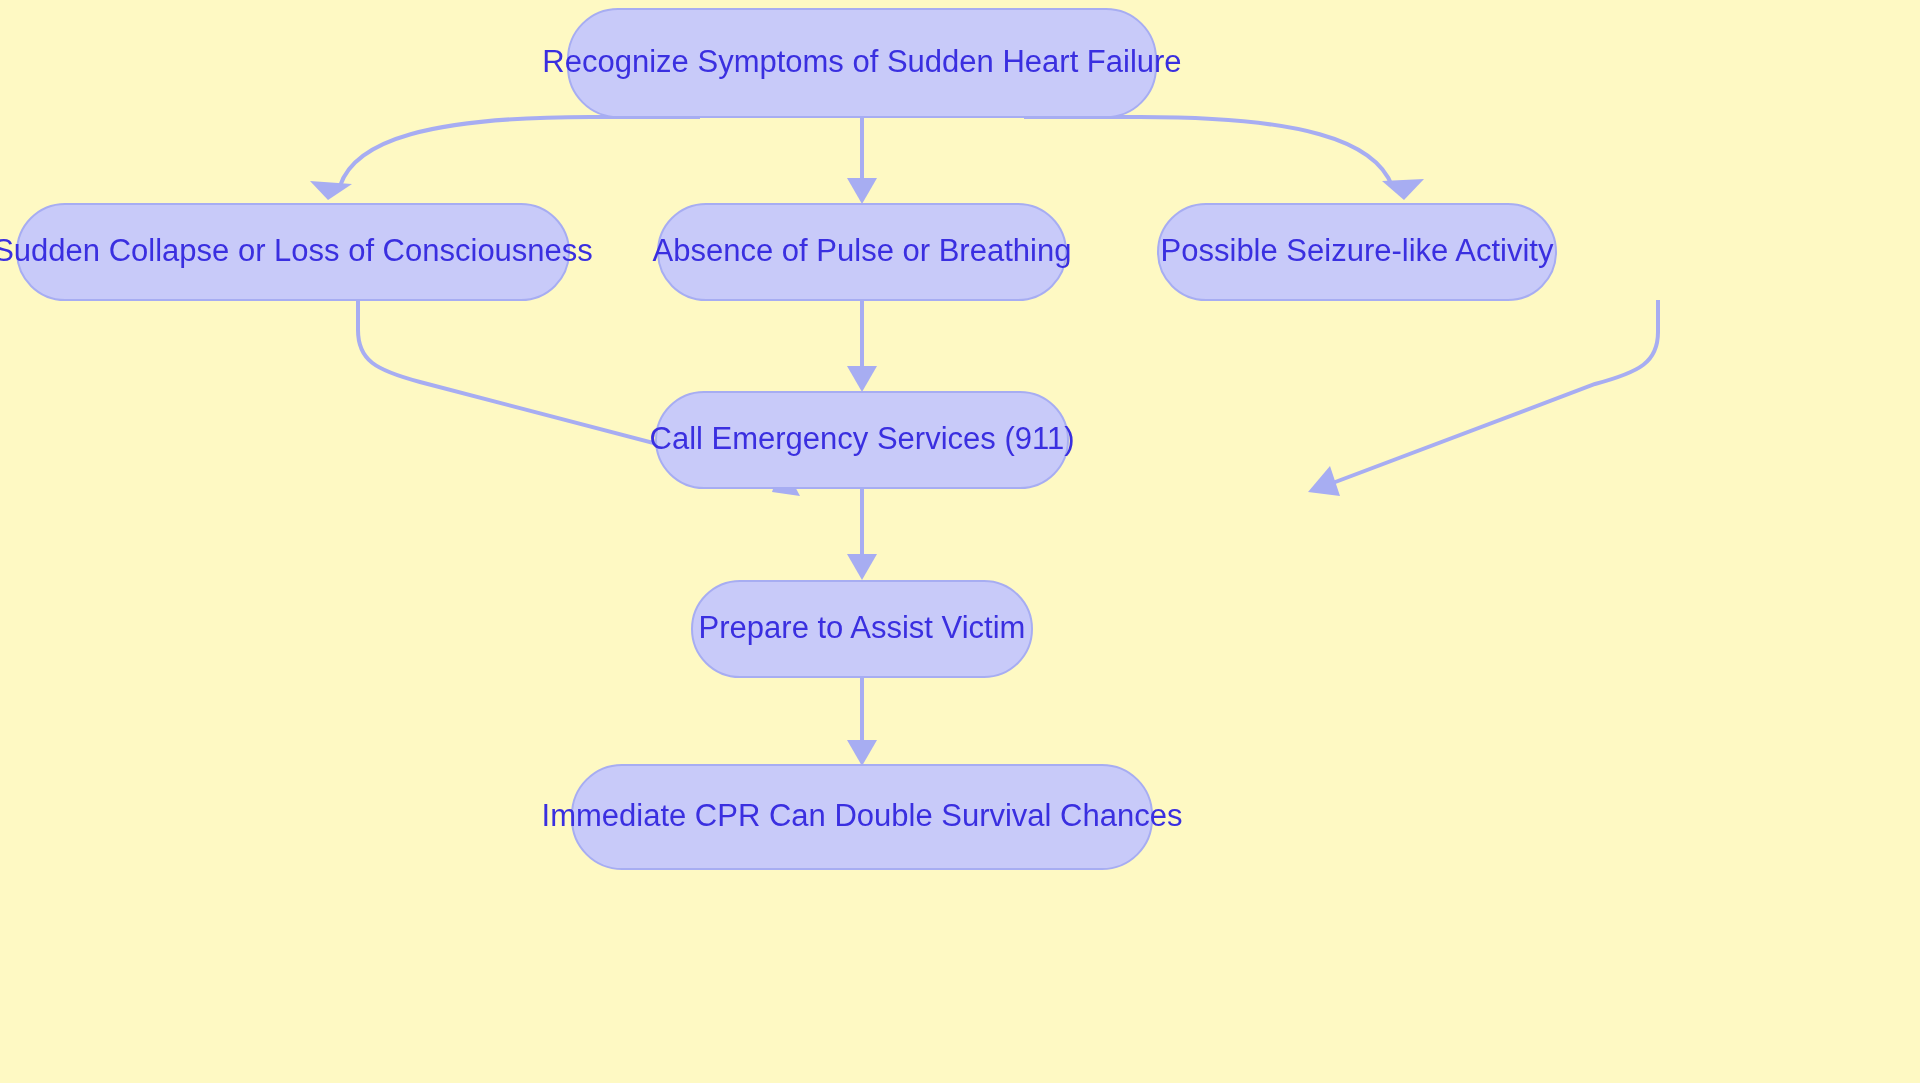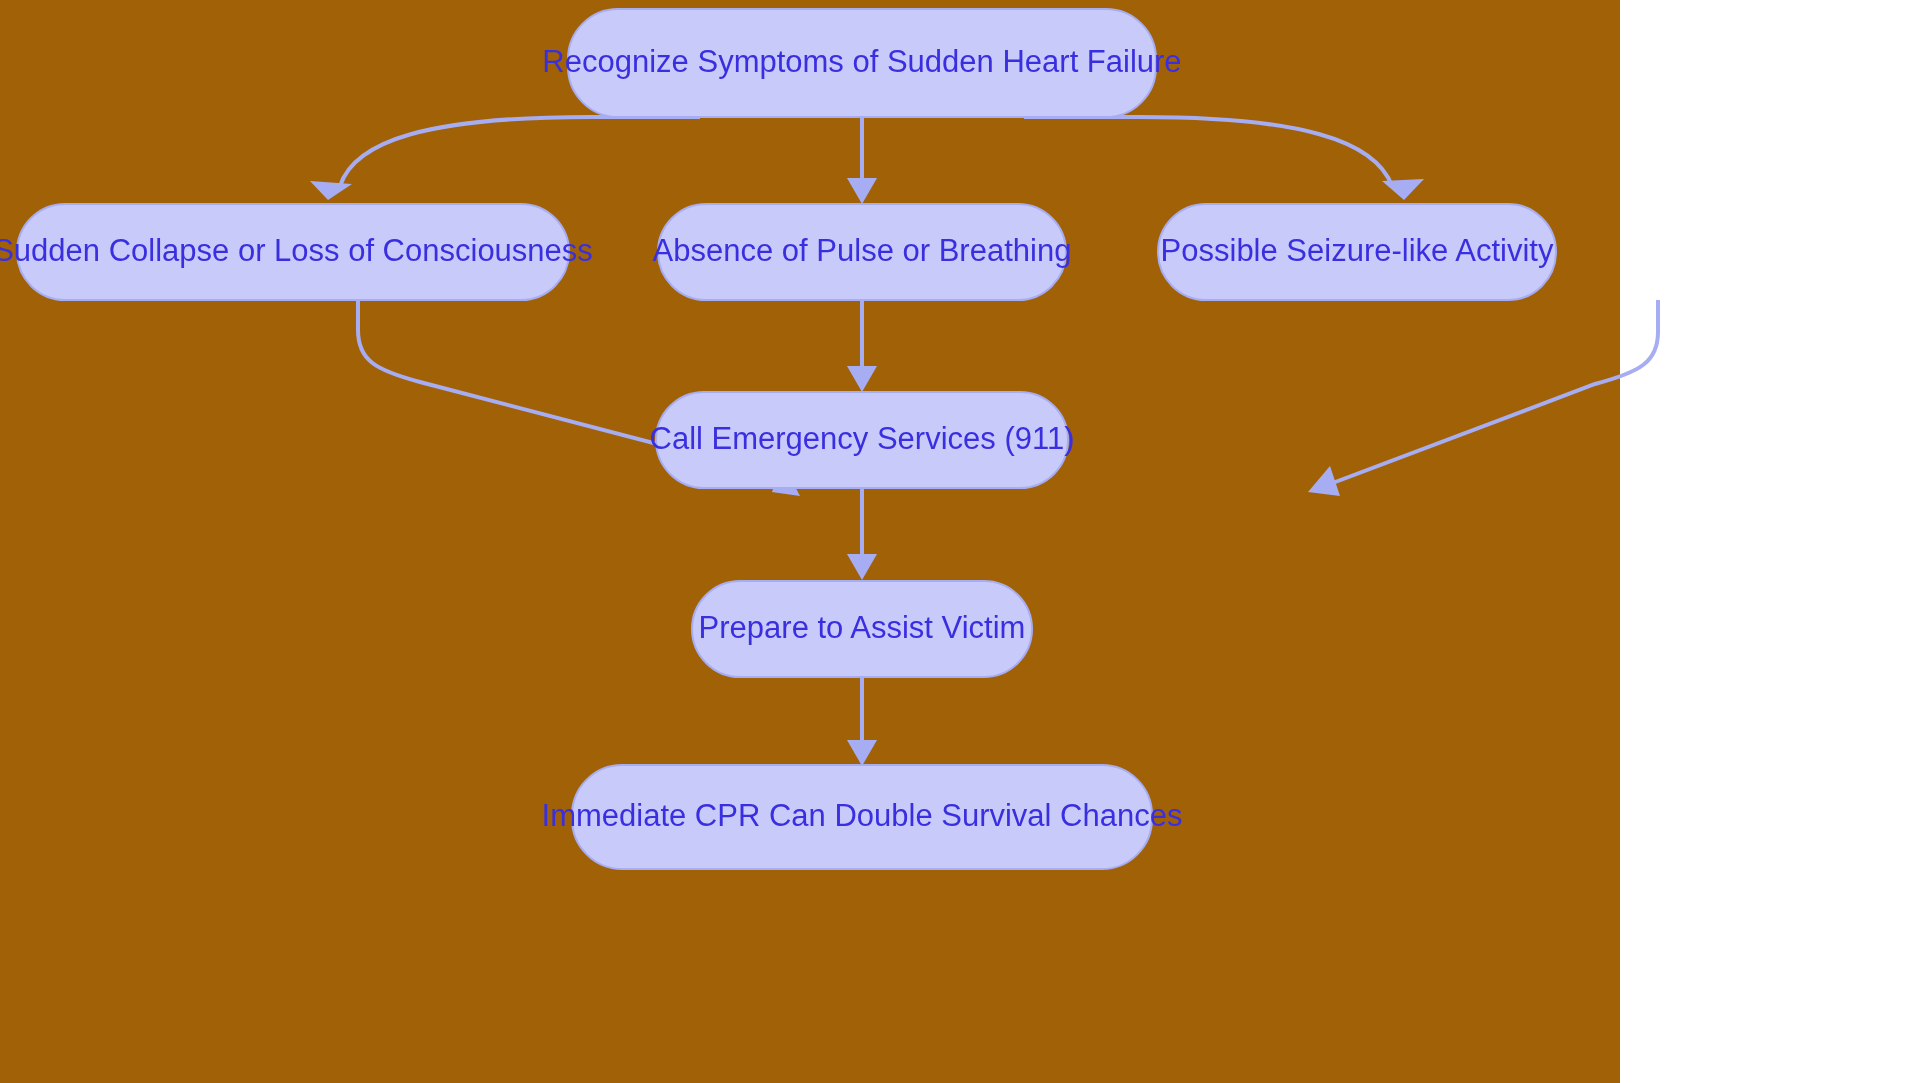--- a/index.html
+++ b/index.html
@@ -8,23 +8,23 @@
     background: #ffffff;
   }
   body {
     width: 1920px;
     height: 1083px;
     overflow: hidden;
     font-family: "Liberation Sans", sans-serif;
   }
   #flowchart-root {
     position: relative;
-    width: 1620px;
+    width: 1920px;
     height: 1083px;
-    background: #a16207;
+    background: #fef9c3;
   }
   svg#diagram {
     display: block;
     width: 1920px;
     height: 1083px;
   }
   .node-shape {
     fill: #c8caf9;
     stroke: #a7adf2;
     stroke-width: 2;

